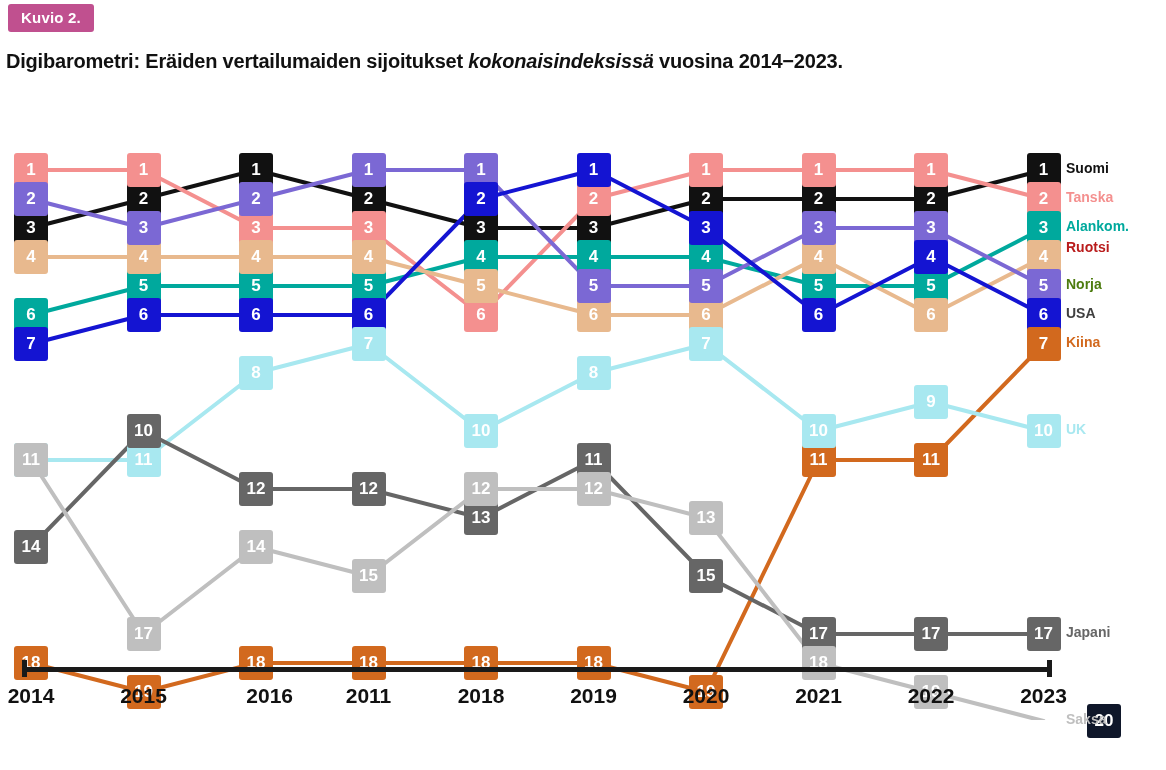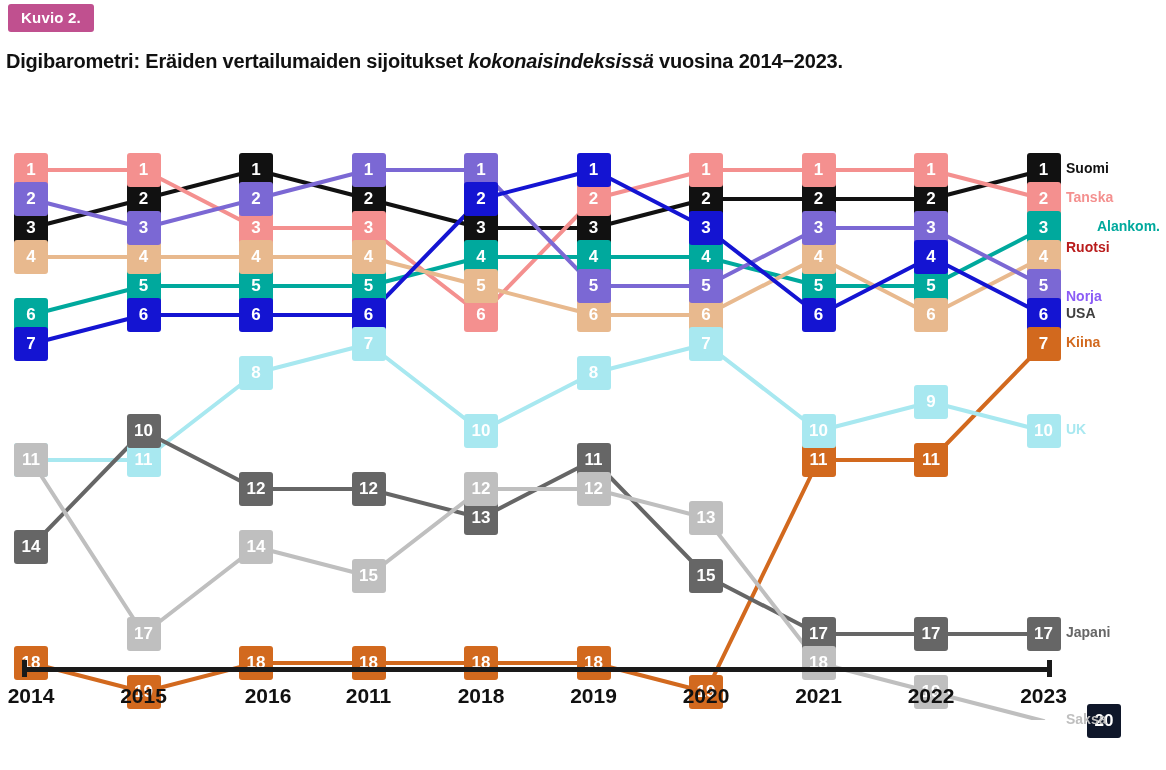--- a/index.html
+++ b/index.html
@@ -235,38 +235,38 @@
         <div class="node" style="left: 464px; top: 332px; background: rgb(191, 191, 191);">12</div>
         <div class="node" style="left: 576.5px; top: 332px; background: rgb(191, 191, 191);">12</div>
         <div class="node" style="left: 689px; top: 361px; background: rgb(191, 191, 191);">13</div>
         <div class="node" style="left: 801.5px; top: 506px; background: rgb(191, 191, 191);">18</div>
         <div class="node" style="left: 914px; top: 535px; background: rgb(191, 191, 191);">19</div>
         <div class="node" style="left: 1087px; top: 564px; background: #0f172a;">20</div>
       </div>
     <div id="legend">
         <div class="legend-label" style="left: 1066px; top: 20px; color: rgb(17, 17, 17);">Suomi</div>
         <div class="legend-label" style="left: 1066px; top: 49px; color: rgb(244, 144, 143);">Tanska</div>
-        <div class="legend-label" style="left: 1066px; top: 78px; color: rgb(0, 169, 157); margin-left: 31px;">Alankom.</div>
+        <div class="legend-label" style="left: 1066px; top: 78px; color: rgb(0, 169, 157);">Alankom.</div>
         <div class="legend-label" style="left: 1066px; top: 99px; color: #b91c1c;">Ruotsi</div>
-        <div class="legend-label" style="left: 1066px; top: 136px; color: #8b5cf6; margin-top: 12px;">Norja</div>
+        <div class="legend-label" style="left: 1066px; top: 136px; color: #4d7c0f;">Norja</div>
         <div class="legend-label" style="left: 1066px; top: 165px; color: #404040;">USA</div>
         <div class="legend-label" style="left: 1066px; top: 194px; color: rgb(210, 105, 30);">Kiina</div>
         <div class="legend-label" style="left: 1066px; top: 281px; color: rgb(168, 232, 240);">UK</div>
         <div class="legend-label" style="left: 1066px; top: 484px; color: rgb(102, 102, 102);">Japani</div>
         <div class="legend-label" style="left: 1066px; top: 571px; color: rgb(191, 191, 191);">Saksa</div>
       </div>
   </div>
 
   <div class="axis-line"></div>
   <div class="axis-cap" style="left:22px;"></div>
   <div class="axis-cap" style="left:1047px;"></div>
   <div id="ticks">
       <div class="tick-label" style="left: -14px;">2014</div>
       <div class="tick-label" style="left: 98.5px;">2015</div>
-      <div class="tick-label" style="left: 223px;">2016</div>
+      <div class="tick-label" style="left: 203px; text-align: right;">2016</div>
       <div class="tick-label" style="left: 323.5px;">2011</div>
       <div class="tick-label" style="left: 436px;">2018</div>
       <div class="tick-label" style="left: 548.5px;">2019</div>
       <div class="tick-label" style="left: 661px;">2020</div>
       <div class="tick-label" style="left: 773.5px;">2021</div>
       <div class="tick-label" style="left: 886px;">2022</div>
       <div class="tick-label" style="left: 998.5px;">2023</div>
     </div>
 
 </div>

